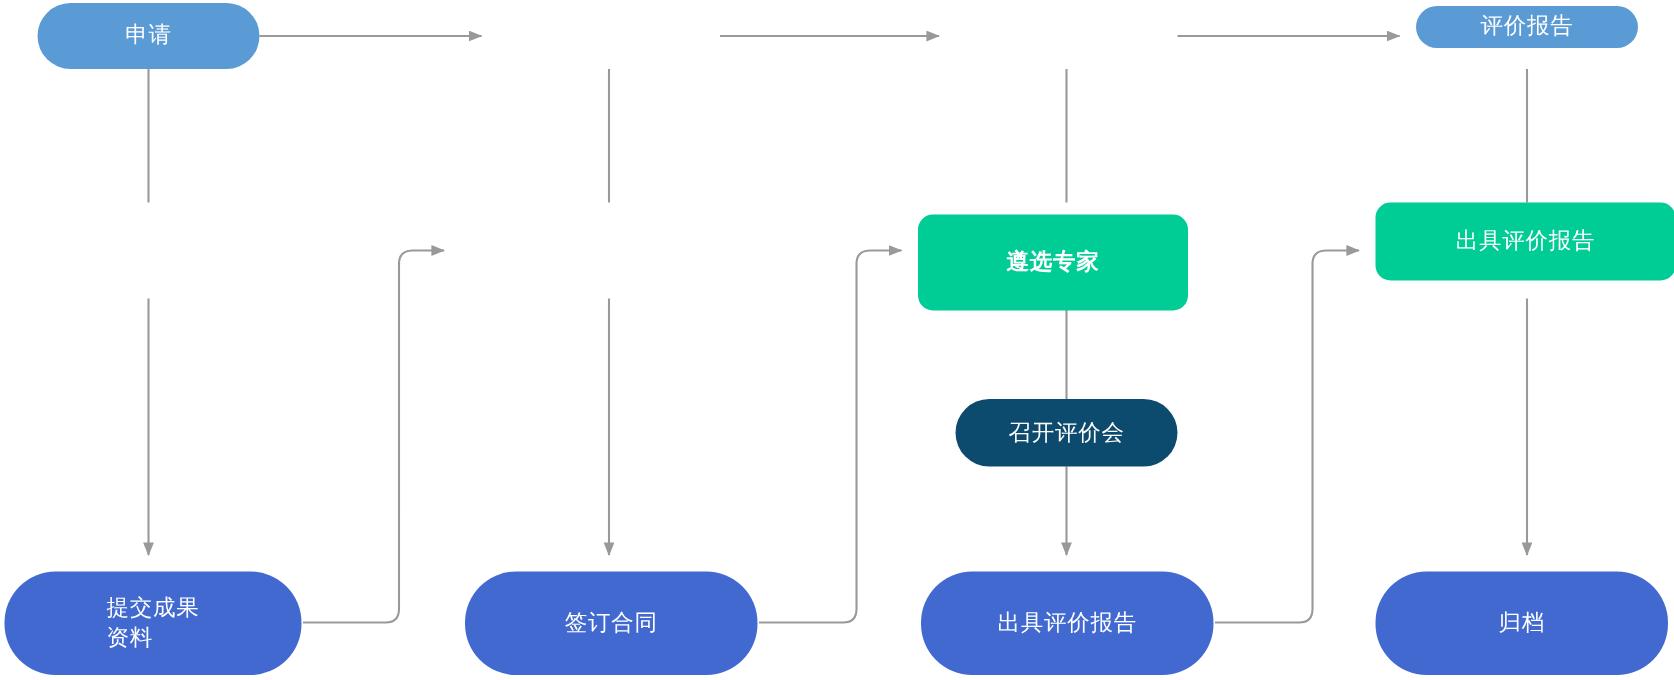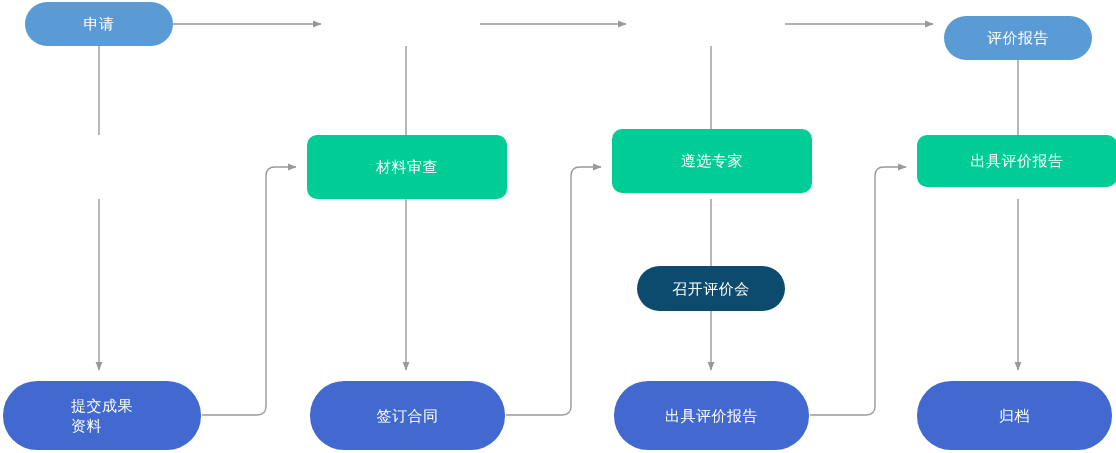--- a/index.html
+++ b/index.html
@@ -113,24 +113,23 @@
     </g>
     <g>
       <path d="M506,415 L562,415 Q571,415 571,406 L571,176 Q571,167 580,167 L601,167" stroke="#999999" stroke-width="1.4" fill="none" marker-end="url(#arrow)"></path>
     </g>
     <g>
       <path d="M810,415 L866,415 Q875,415 875,406 L875,176 Q875,167 884,167 L906,167" stroke="#999999" stroke-width="1.4" fill="none" marker-end="url(#arrow)"></path>
     </g>
   </svg>
 
   <div class="node stage" style="left:25px;top:2px;width:148px;height:44px;">申请</div>
-  <div class="node stage" style="left:944px;top:16px;width:148px;height:44px;">评价报告</div>
+  <div class="node stage" style="left:944px;top:4px;width:148px;height:28px;">评价报告</div>
 
-  <div class="node action" style="left:307px;top:135px;width:200px;height:64px;">材料审查</div>
-  <div class="node action" style="left:612px;top:129px;width:200px;height:64px;">遵选专家</div>
+  <div class="node action" style="left:612px;top:143px;width:180px;height:64px;font-weight:bold;">遵选专家</div>
   <div class="node action" style="left:917px;top:135px;width:200px;height:52px;">出具评价报告</div>
 
   <div class="node meeting" style="left:637px;top:266px;width:148px;height:45px;">召开评价会</div>
 
   <div class="node result" style="left:3px;top:381px;width:198px;height:69px;">提交成果
 资料</div>
   <div class="node result" style="left:310px;top:381px;width:195px;height:69px;">签订合同</div>
   <div class="node result" style="left:614px;top:381px;width:195px;height:69px;">出具评价报告</div>
   <div class="node result" style="left:917px;top:381px;width:195px;height:69px;">归档</div>
 

